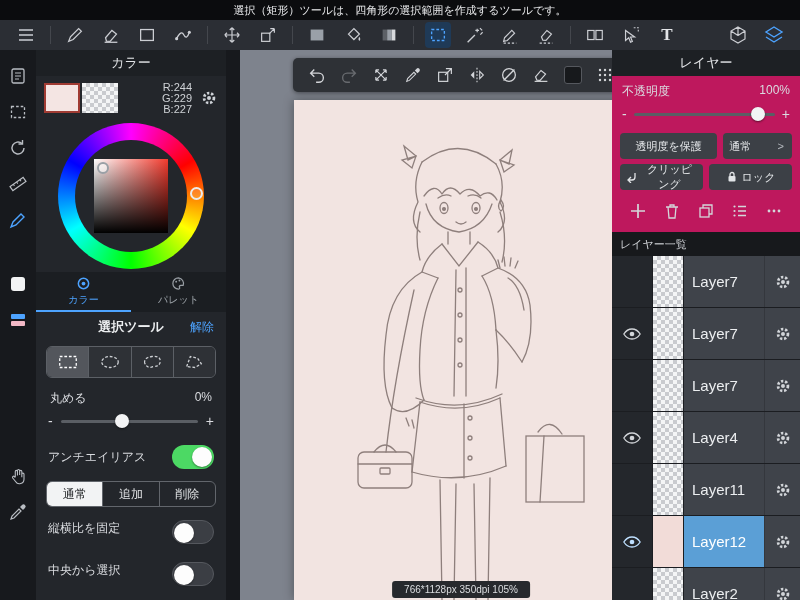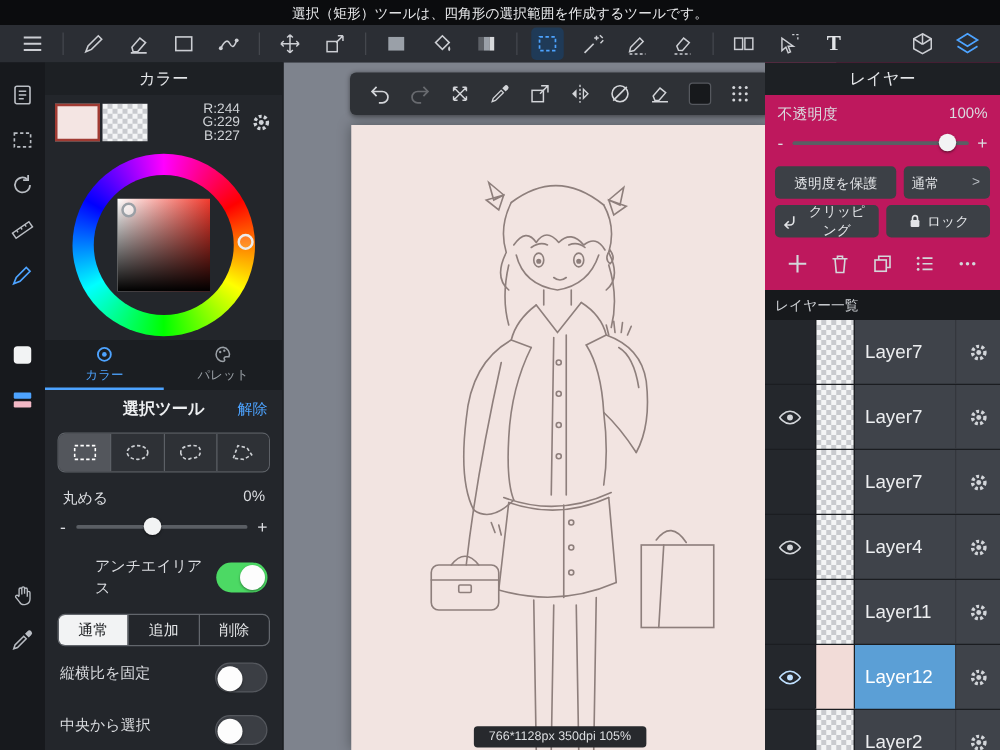--- a/index.html
+++ b/index.html
@@ -55,38 +55,38 @@
   .shape-group { display:flex; height:32px; border:1px solid #5c6066; border-radius:6px; overflow:hidden; }
   .shape-btn { flex:1; background:#2e3136; border:none; border-left:1px solid #5c6066; display:flex; align-items:center; justify-content:center; color:#cdd0d4; cursor:pointer; padding:0; }
   .shape-btn:first-child { border-left:none; }
   .shape-btn.sel { background:#53565c; color:#fff; }
 
   .round-row { display:flex; justify-content:space-between; padding:8px 14px 0; font-size:12px; color:#dadce0; }
   .slider-row { display:flex; align-items:center; padding:6px 12px 8px; gap:8px; color:#dadce0; font-size:14px; }
   .slider-track { flex:1; height:3px; background:#5a5e64; border-radius:2px; position:relative; }
   .slider-knob { position:absolute; top:50%; transform:translate(-50%,-50%); width:14px; height:14px; background:#f2f3f4; border-radius:50%; box-shadow:0 1px 2px rgba(0,0,0,.5); }
 
-  .aa-row { display:flex; align-items:center; justify-content:space-between; padding:8px 12px; font-size:12px; color:#dadce0;margin-left:28px; }
+  .aa-row { display:flex; align-items:center; justify-content:space-between; padding:8px 12px; font-size:12px; color:#dadce0; }
   .toggle { width:42px; height:24px; border-radius:12px; border:none; position:relative; cursor:pointer; padding:0; }
   .toggle.on { background:#4cd964; }
   .toggle.off { background:#3b3e44; border:1px solid #55585e; }
   .toggle .knob { position:absolute; top:2px; width:20px; height:20px; border-radius:50%; background:#fdfdfd; box-shadow:0 1px 2px rgba(0,0,0,.4); }
   .toggle.on .knob { right:2px; }
   .toggle.off .knob { left:1px; }
 
   .seg-row { padding:4px 10px; }
   .seg-group { display:flex; height:26px; border:1px solid #62666c; border-radius:6px; overflow:hidden; }
   .seg-btn { flex:1; background:transparent; border:none; border-left:1px solid #62666c; color:#e4e6e8; font-size:12px; cursor:pointer; padding:0; }
   .seg-btn:first-child { border-left:none; }
   .seg-btn.sel { background:#f2f3f4; color:#1b1d20; }
 
   .toggle-row { display:flex; align-items:flex-start; justify-content:space-between; padding:9px 12px; font-size:12px; color:#dadce0; }
 
   
-  .canvas-area { position:absolute; top:50px; left:227px; width:442px; height:550px; background:#7e838d; }
+  .canvas-area { position:absolute; top:50px; left:240px; width:442px; height:550px; background:#7e838d; }
   .float-toolbar { position:absolute; top:8px; left:50%; transform:translateX(-50%); height:34px; background:#2e3136; border-radius:5px; display:flex; align-items:center; padding:0 8px; box-shadow:0 1px 4px rgba(0,0,0,.45); }
   .fbtn { background:none; border:none; width:24px; height:24px; margin:0 4px; display:flex; align-items:center; justify-content:center; color:#d3d5d9; cursor:pointer; padding:0; }
   .fbtn.dim { opacity:.35; }
   .dark-swatch { width:18px; height:18px; background:#17191c; border:1px solid #55585e; border-radius:3px; }
   .canvas { position:absolute; top:50px; left:50%; margin-left:-167px; width:334px; height:500px; background:#f2e4e1; box-shadow:0 0 10px rgba(0,0,0,.35); }
   .status-pill { position:absolute; bottom:2px; left:50%; transform:translateX(-50%); background:#27292d; color:#dcdee1; font-size:10px; padding:3px 12px; border-radius:3px; white-space:nowrap; }
 
   
   .layer-panel { position:absolute; top:50px; left:612px; width:188px; height:550px; background:#be185d; display:flex; flex-direction:column; }
   .op-row { display:flex; justify-content:space-between; padding:7px 10px 2px; font-size:12px; color:#dadce0; }

